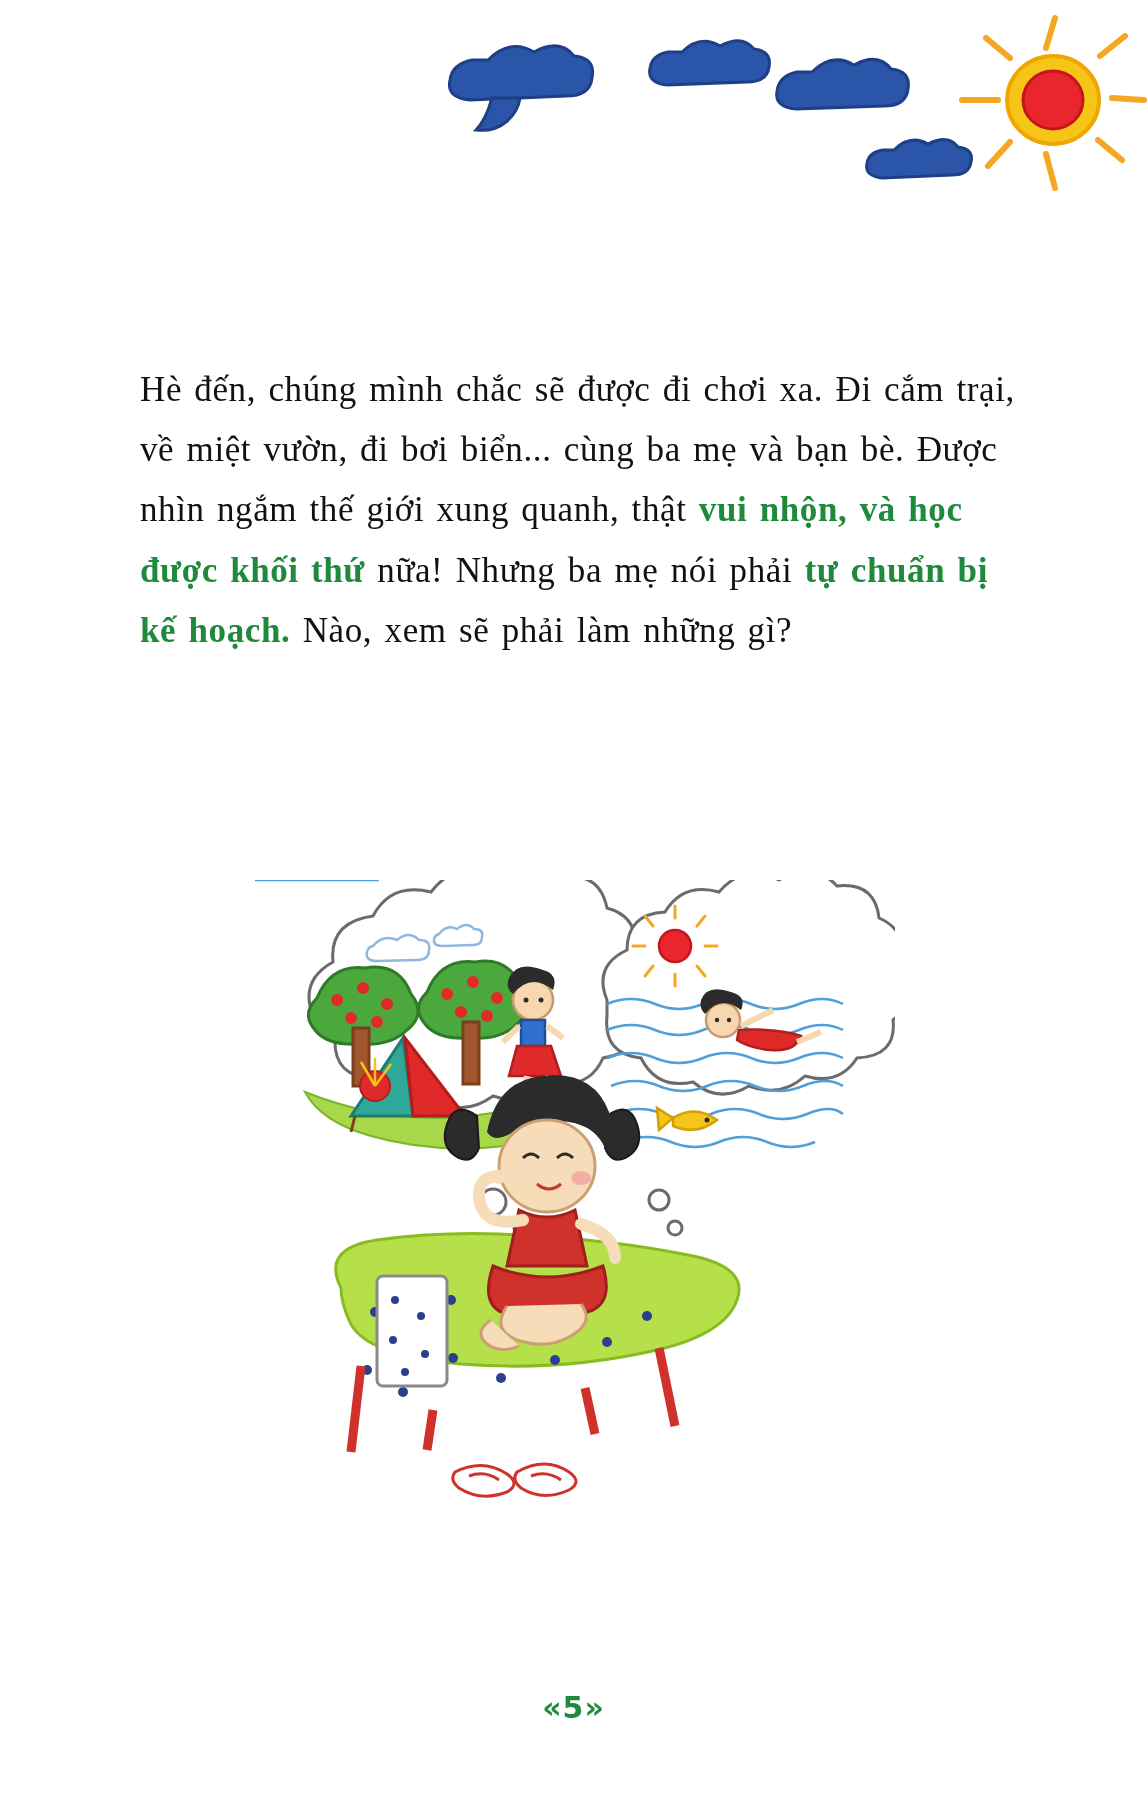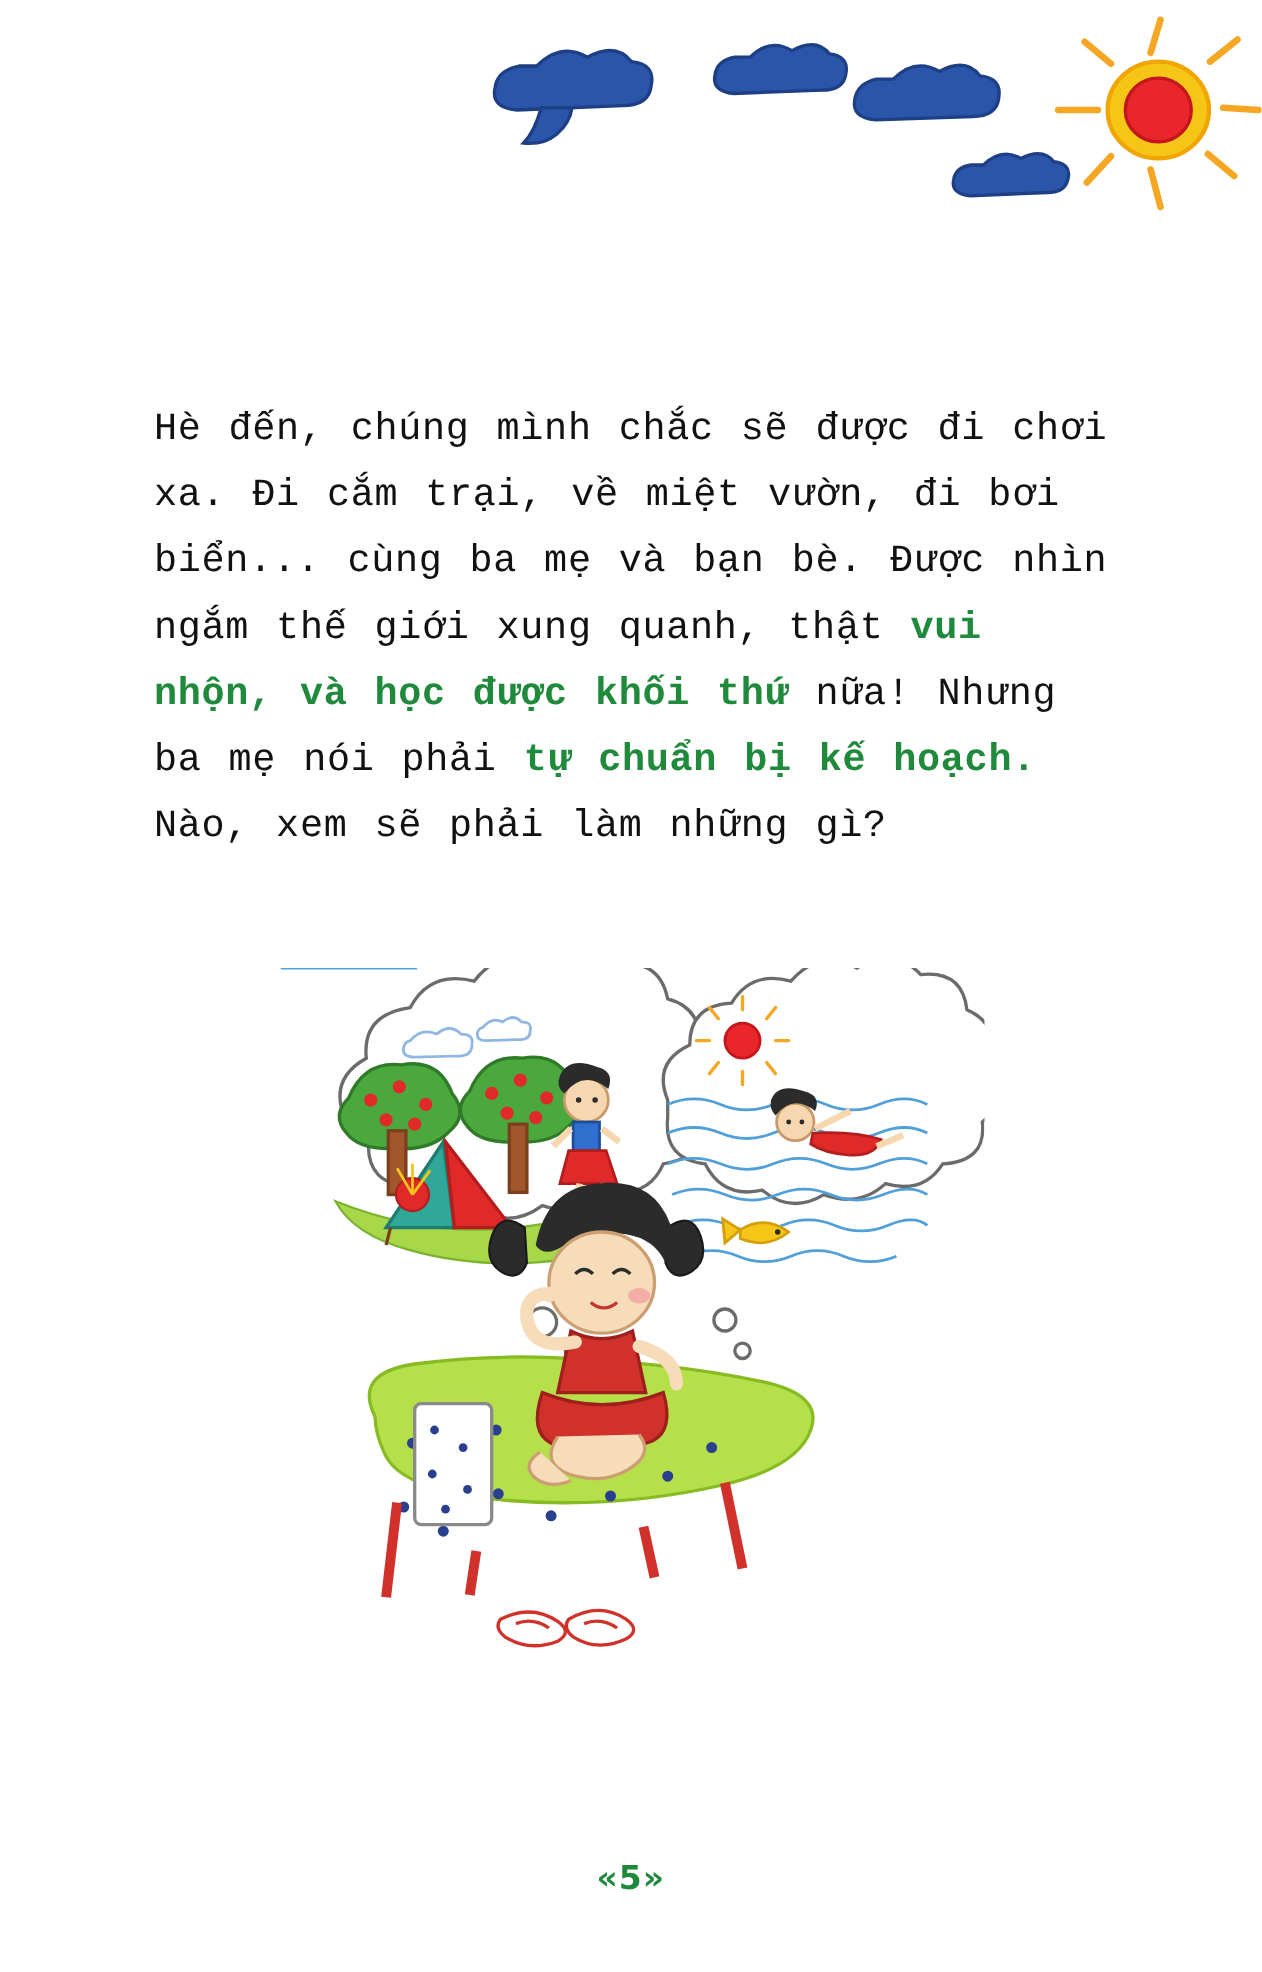--- a/index.html
+++ b/index.html
@@ -30,21 +30,21 @@
     width: 1147px;
     height: 230px;
   }
 
   
   .body-text {
     position: absolute;
     left: 140px;
     top: 360px;
     width: 880px;
-    font-family: Liberation Mono, monospace;
+    font-family: Liberation Serif, serif;
     font-size: 35px;
     line-height: 1.72;
     color: #111111;
     letter-spacing: 0.6px;
     word-spacing: 3px;
   }
   .body-text .hl {
     color: #1f8a3b;
     font-weight: 600;
   }

